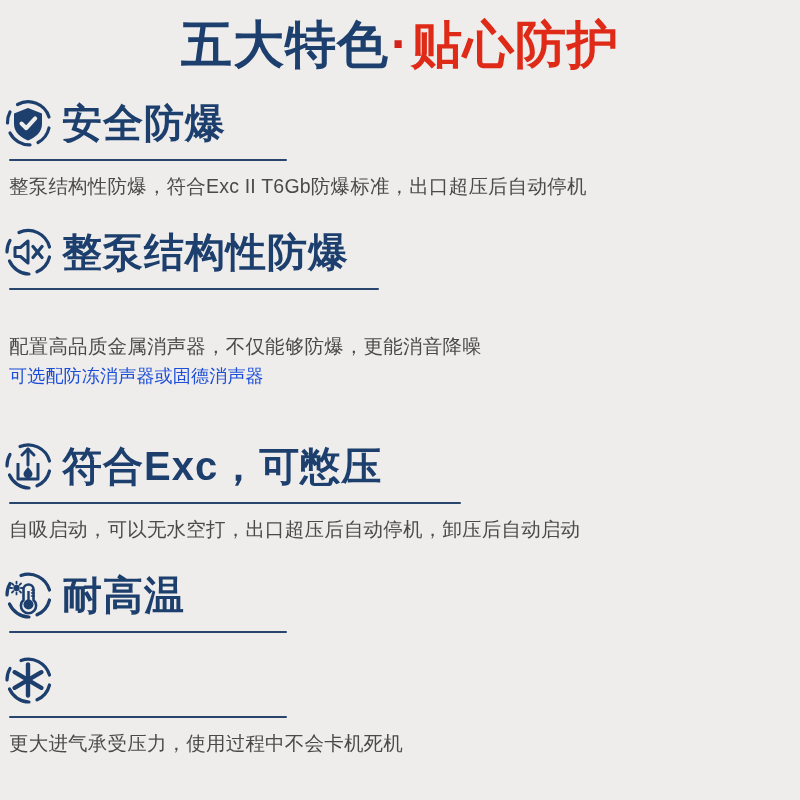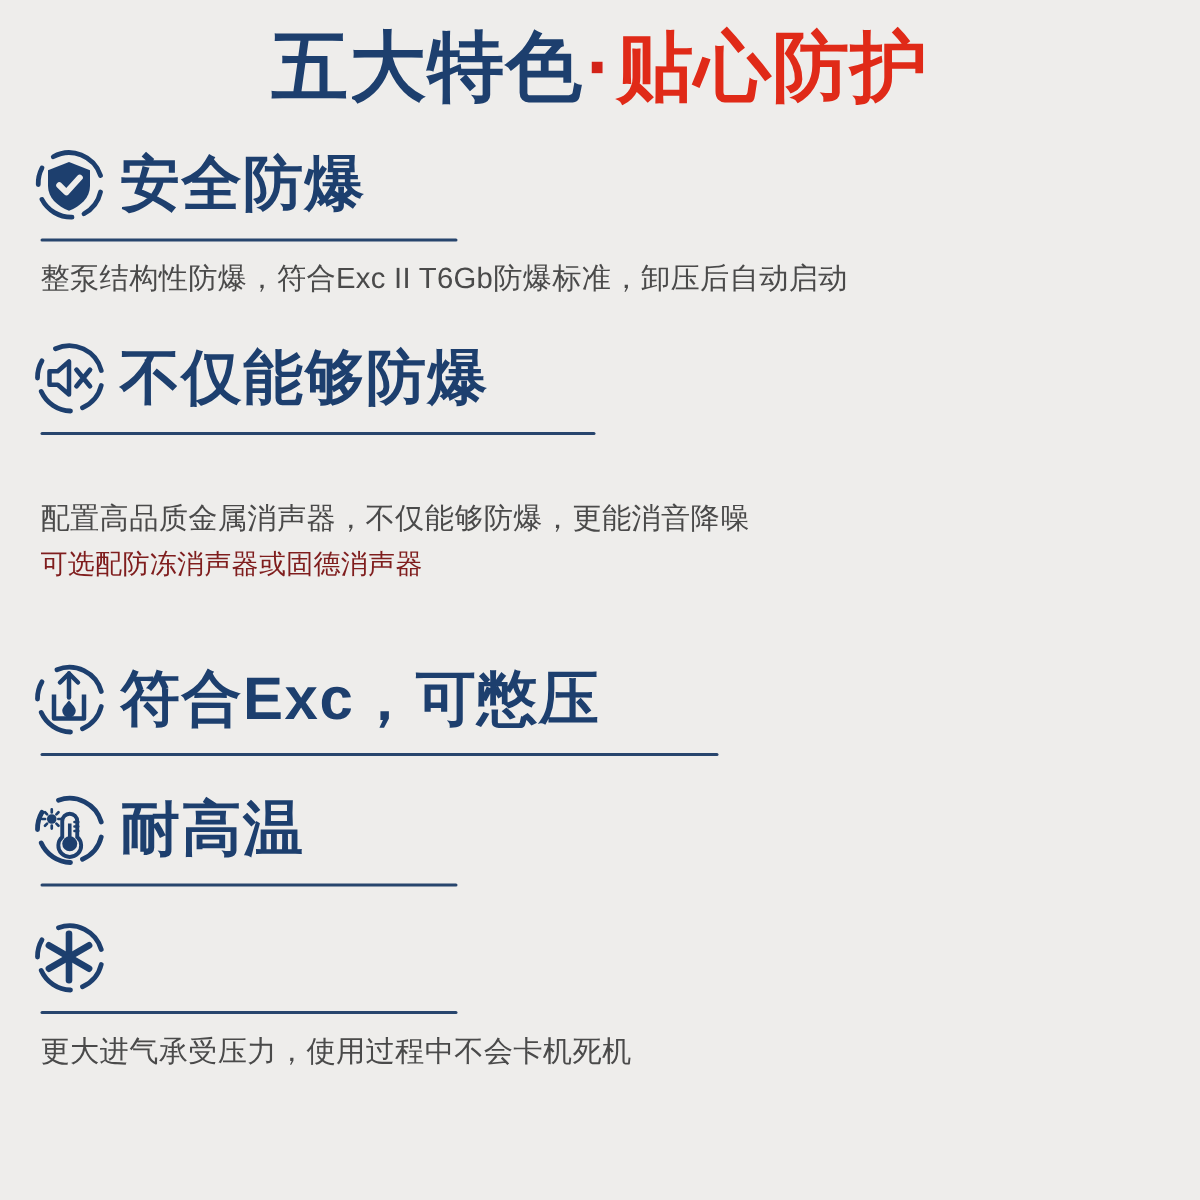--- a/index.html
+++ b/index.html
@@ -40,21 +40,20 @@
   .title-navy { color: #1d3f6e; }
   .title-dot  { color: #d32318; padding: 0 2px; }
   .title-red  { color: #e02a18; }
 
   
   .features {
     padding: 0 0 0 0;
   }
   .feature {
     position: relative;
-    padding-left: 18px;
   }
   .feature-head {
     display: flex;
     align-items: center;
     height: 58px;
   }
   .icon-wrap {
     width: 56px;
     height: 56px;
     flex: 0 0 56px;
@@ -84,21 +83,21 @@
     font-size: 19.5px;
     line-height: 1.62;
     margin: 10px 0 0 9px;
     letter-spacing: 0.2px;
     white-space: pre-line;
   }
   .sub-line {
     display: block;
     font-size: 18px;
     line-height: 1.5;
-    color: #7f1d1d;
+    color: #1d4ed8;
   }
 
   
   .f0 { margin-top: 16px; }
   .f1 { margin-top: 20px; }
   .f2 { margin-top: 16px; }
   .f3 { margin-top: 20px; }
   .f4 { margin-top: 18px; }
 </style>
 </head>
@@ -122,36 +121,36 @@
             <path d="M49 33 A22 22 0 0 1 38 47.5" fill="none" stroke="#1d3f6e" stroke-width="3.2" stroke-linecap="round"></path>
             <path d="M30 49.8 A22 22 0 0 1 10 38" fill="none" stroke="#1d3f6e" stroke-width="3.2" stroke-linecap="round"></path>
             <path d="M7.5 28 A22 22 0 0 1 10 17" fill="none" stroke="#1d3f6e" stroke-width="3.2" stroke-linecap="round"></path>
             <path d="M28 13 L42 18.5 V29 C42 37 35.5 42.5 28 45.5 C20.5 42.5 14 37 14 29 V18.5 Z" fill="#1d3f6e"></path>
             <path d="M21.5 28.5 L26.3 33.2 L35.2 23.4" fill="none" stroke="#eeedeb" stroke-width="4" stroke-linecap="round" stroke-linejoin="round"></path>
           </svg>
         </span>
         <span class="feature-title">安全防爆</span>
       </div>
       <div class="divider" style="width:278px"></div>
-      <div class="feature-body">整泵结构性防爆，符合Exc II T6Gb防爆标准，卸压后自动启动</div>
+      <div class="feature-body">整泵结构性防爆，符合Exc II T6Gb防爆标准，出口超压后自动停机</div>
     </div>
 
     <div class="feature f1">
       <div class="feature-head">
         <span class="icon-wrap">
           <svg width="56" height="56" viewBox="0 0 56 56">
             <path d="M19 8.5 A22 22 0 0 1 49.5 23" fill="none" stroke="#1d3f6e" stroke-width="3.2" stroke-linecap="round"></path>
             <path d="M49.5 33 A22 22 0 0 1 37 47.8" fill="none" stroke="#1d3f6e" stroke-width="3.2" stroke-linecap="round"></path>
             <path d="M29 50 A22 22 0 0 1 9.5 37" fill="none" stroke="#1d3f6e" stroke-width="3.2" stroke-linecap="round"></path>
             <path d="M7 28 A22 22 0 0 1 10 16.5" fill="none" stroke="#1d3f6e" stroke-width="3.2" stroke-linecap="round"></path>
             <path d="M15 23.5 H20.5 L28 17 V39 L20.5 32.5 H15 Z" fill="none" stroke="#1d3f6e" stroke-width="3" stroke-linejoin="round"></path>
             <path d="M33 22.5 L42 33.5 M42 22.5 L33 33.5" stroke="#1d3f6e" stroke-width="3.2" stroke-linecap="round"></path>
           </svg>
         </span>
-        <span class="feature-title">不仅能够防爆</span>
+        <span class="feature-title">整泵结构性防爆</span>
       </div>
       <div class="divider" style="width:370px"></div>
       <div class="feature-body">
         <span>配置高品质金属消声器，不仅能够防爆，更能消音降噪</span>
         <span class="sub-line">可选配防冻消声器或固德消声器</span>
       </div>
     </div>
 
     <div class="feature f2">
       <div class="feature-head">
@@ -163,20 +162,21 @@
             <path d="M7 28 A22 22 0 0 1 10 16.5" fill="none" stroke="#1d3f6e" stroke-width="3.2" stroke-linecap="round"></path>
             <path d="M18 25 V41 H38 V25" fill="none" stroke="#1d3f6e" stroke-width="3" stroke-linejoin="round"></path>
             <path d="M28 11 V27" fill="none" stroke="#1d3f6e" stroke-width="3" stroke-linecap="round"></path>
             <path d="M22 17 L28 11 L34 17" fill="none" stroke="#1d3f6e" stroke-width="3" stroke-linecap="round" stroke-linejoin="round"></path>
             <path d="M28 29 C25 32.5 23.5 34 23.5 35.8 A4.5 4.5 0 0 0 32.5 35.8 C32.5 34 31 32.5 28 29 Z" fill="#1d3f6e"></path>
           </svg>
         </span>
         <span class="feature-title">符合Exc，可憋压</span>
       </div>
       <div class="divider" style="width:452px"></div>
+      <div class="feature-body">自吸启动，可以无水空打，出口超压后自动停机，卸压后自动启动</div>
     </div>
 
     <div class="feature f3">
       <div class="feature-head">
         <span class="icon-wrap">
           <svg width="56" height="56" viewBox="0 0 56 56">
             <path d="M21 8.5 A22 22 0 0 1 49.5 23" fill="none" stroke="#1d3f6e" stroke-width="3.2" stroke-linecap="round"></path>
             <path d="M49.5 33 A22 22 0 0 1 37 47.8" fill="none" stroke="#1d3f6e" stroke-width="3.2" stroke-linecap="round"></path>
             <path d="M29 50 A22 22 0 0 1 9.5 37" fill="none" stroke="#1d3f6e" stroke-width="3.2" stroke-linecap="round"></path>
             <path d="M7 28 A22 22 0 0 1 10 16.5" fill="none" stroke="#1d3f6e" stroke-width="3.2" stroke-linecap="round"></path>

